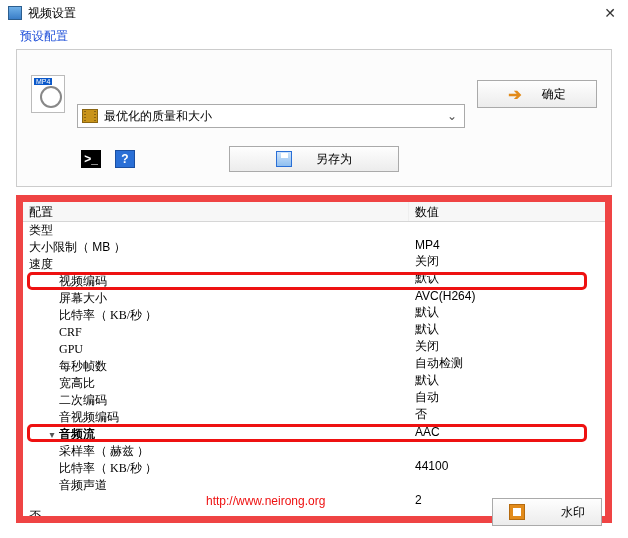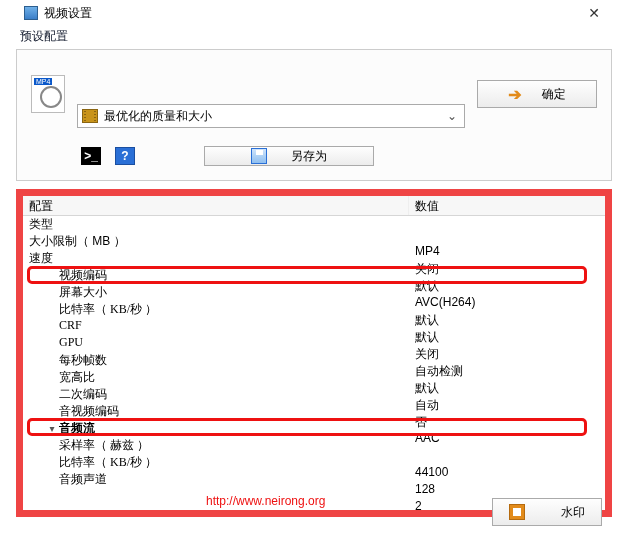--- a/index.html
+++ b/index.html
@@ -9,38 +9,38 @@
     font-size: 12px;
     background: #fff;
     width: 628px;
     height: 538px;
     position: relative;
     overflow: hidden;
   }
   .titlebar {
     display: flex;
     align-items: center;
-    padding: 4px 24px;
+    padding: 4px 8px;
     height: 26px;
   }
   .titlebar .app-icon {
     width: 14px; height: 14px; margin-right: 6px;
     display: inline-block;
     background: linear-gradient(to bottom,#6fb0e8,#3a7ec8);
     border:1px solid #2c5e8f;
   }
   .titlebar .close {
     margin-left: auto;
     width: 20px; text-align: center;
     font-size: 14px; color:#333;
     cursor: pointer;
   }
   .section-label {
     padding: 2px 20px;
-    color:#0f172a;
+    color:#1d4ed8;
   }
   .preset-panel {
     margin: 2px 16px 8px 16px;
     border:1px solid #ccc;
     background:#fcfcfc;
     padding: 10px 14px 14px 14px;
   }
   .row1 { display:flex; align-items:center; gap:12px; }
   .big-icon {
     width:34px; height:38px;
@@ -107,22 +107,22 @@
   }
   .small-icon{
     width:20px;height:18px;
     display:flex;align-items:center;justify-content:center;
     font-size:12px;font-weight:bold;
     cursor:pointer;
   }
   .cmd-icon{background:#000;color:#fff;border:1px solid #000;}
   .help-icon{background:#2a6fd6;color:#fff;border:1px solid #1a4ea0;}
   .saveas-btn{
-    margin-left:55px;
-    width:170px;height:20px;
+    margin-left:80px;
+    width:170px;height:26px;
     border:1px solid #aaa;
     background:linear-gradient(#fefefe,#ececec);
     display:flex;align-items:center;justify-content:center;
     gap:24px;cursor:pointer;
   }
   .floppy{
     width:16px;height:16px;border:1px solid #2a6fd6;
     background:linear-gradient(#cfe4fb,#8fbff0);
     position:relative;
   }
@@ -138,21 +138,21 @@
   .grid-header{
     display:flex;
     border-bottom:1px solid #d6d6d6;
     background:#f7f7f7;
     height:20px;
     font-weight:normal;
   }
   .col-name{flex:0 0 386px;padding:2px 6px;border-right:1px solid #eee;}
   .col-val{flex:1;padding:2px 6px;}
   .grid-body{height:306px;overflow-y:scroll;}
-  .grow{display:flex;height:17px;align-items:flex-start;}
+  .grow{display:flex;height:17px;align-items:center;}
   .grow .c1{flex:0 0 386px;padding:0 6px;white-space:nowrap;}
   .grow .c2{flex:1;padding:0 6px;white-space:nowrap;margin-top:28px;}
   .ind1{padding-left:24px !important;}
   .ind2{padding-left:36px !important;font-family:Liberation Serif, serif;}
   .tree-toggle{display:inline-block;width:10px;height:10px;margin-right:2px;
     color:#555;font-size:10px;line-height:10px;text-align:center;}
   .group-label{font-weight:bold;}
   .hl{
     position:absolute;
     left:4px;right:18px;
@@ -282,21 +282,20 @@
       <div class="grow">
         <div class="c1 ind1"><span class="tree-toggle">▾</span><span class="group-label">音频流</span></div>
         <div class="c2"></div>
       </div>
       <div class="grow">
         <div class="c1 ind2">采样率（ 赫兹 ）</div>
         <div class="c2">44100</div>
       </div>
       <div class="grow">
         <div class="c1 ind2">比特率（ KB/秒 ）</div>
-        <div class="c2">128</div>
       </div>
       <div class="grow">
         <div class="c1 ind2">音频声道</div>
         <div class="c2">2</div>
       </div>
       <div class="grow">
         <div class="c2">否</div>
       </div>
     </div>
   <div class="hl hl1"></div>

